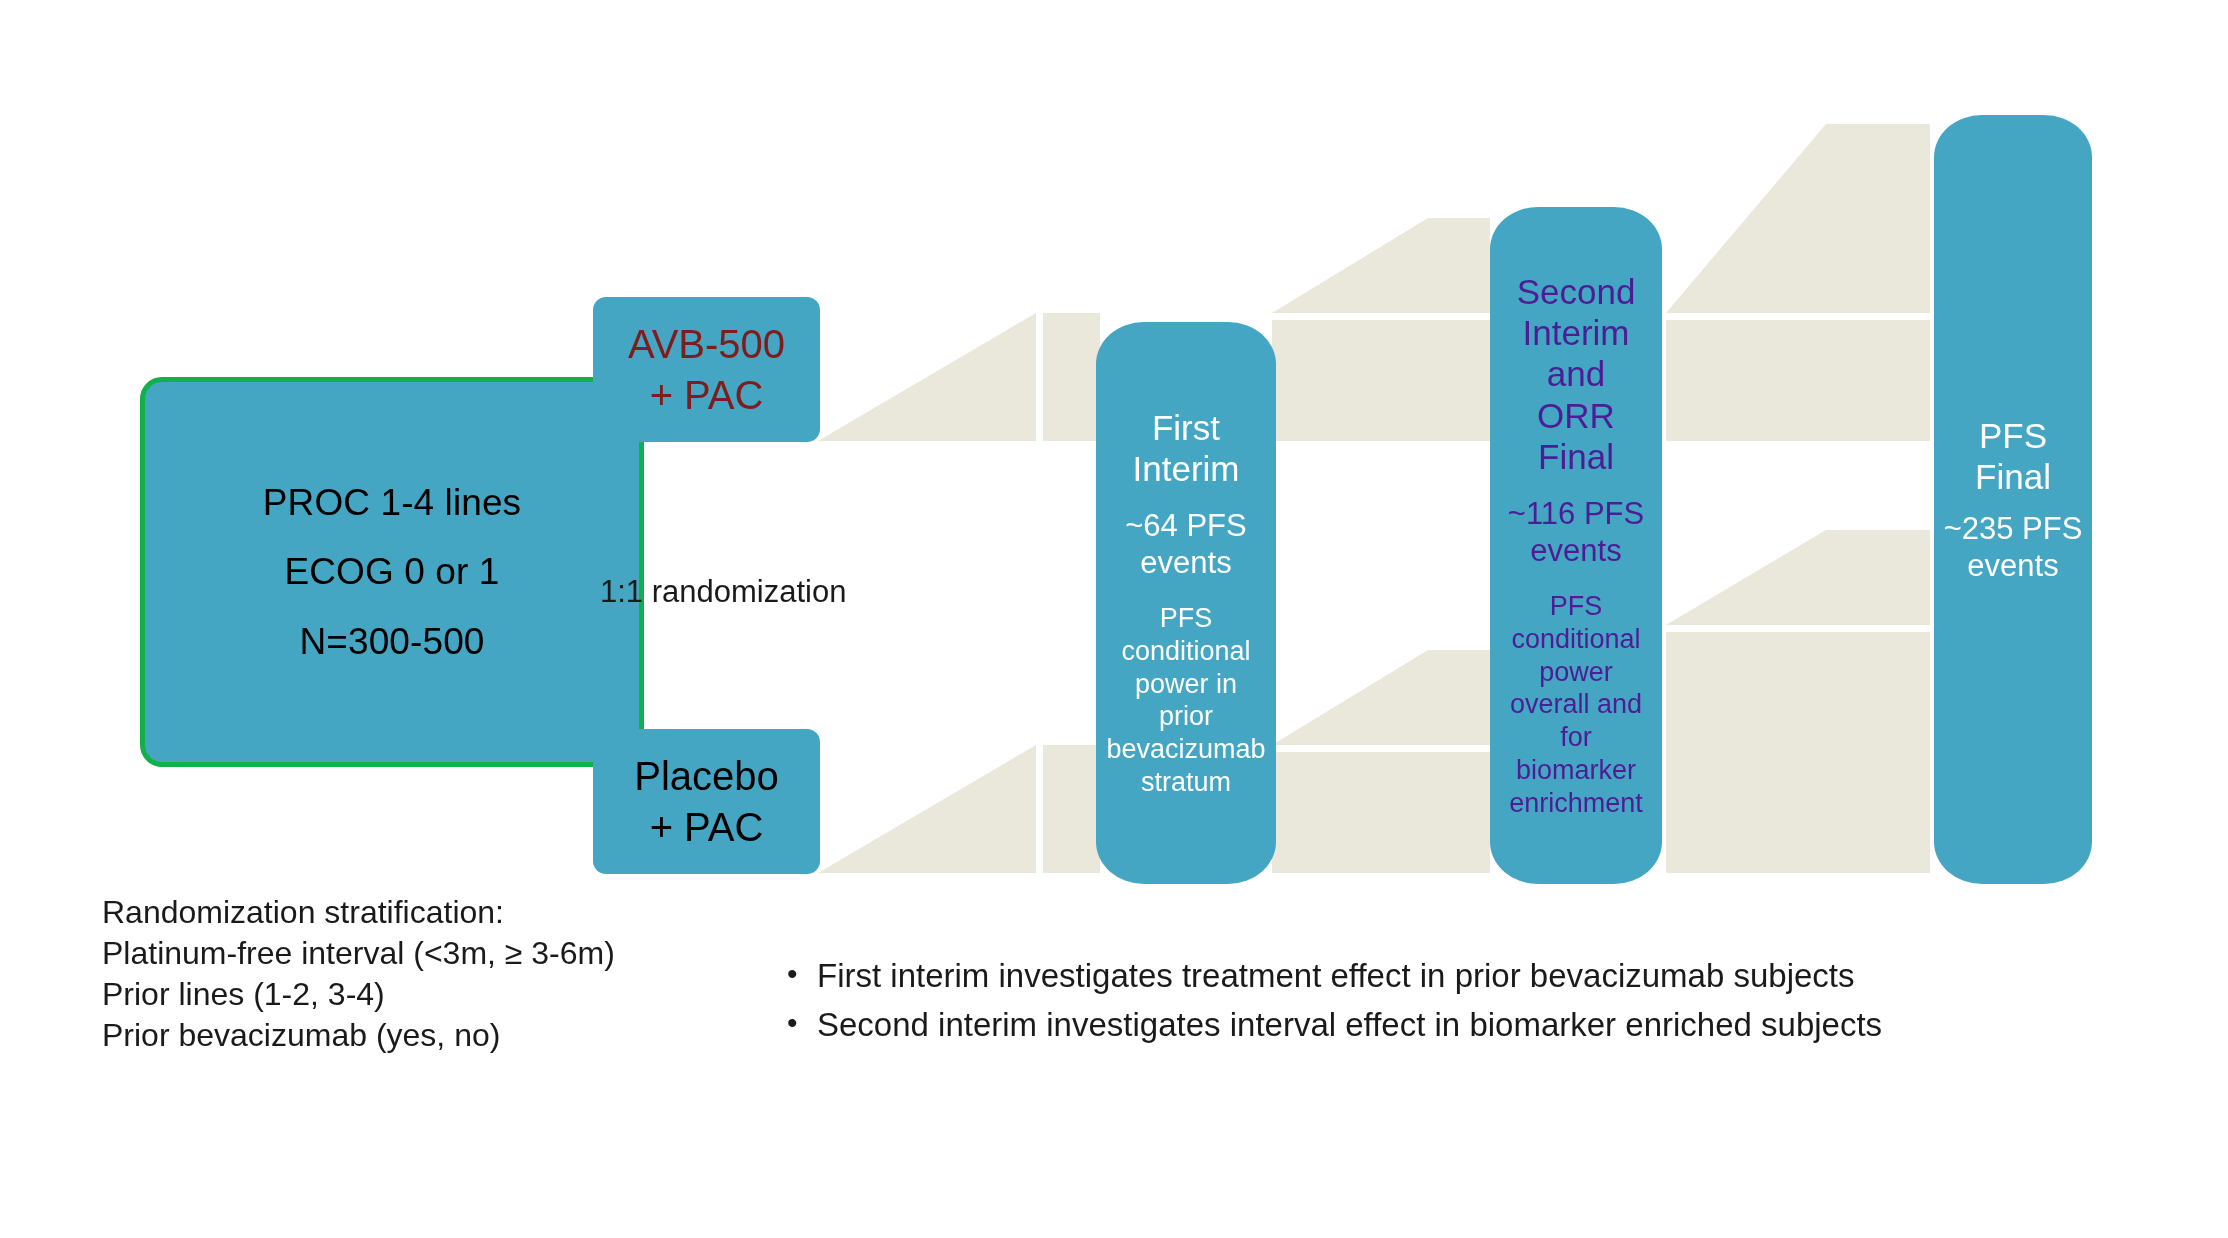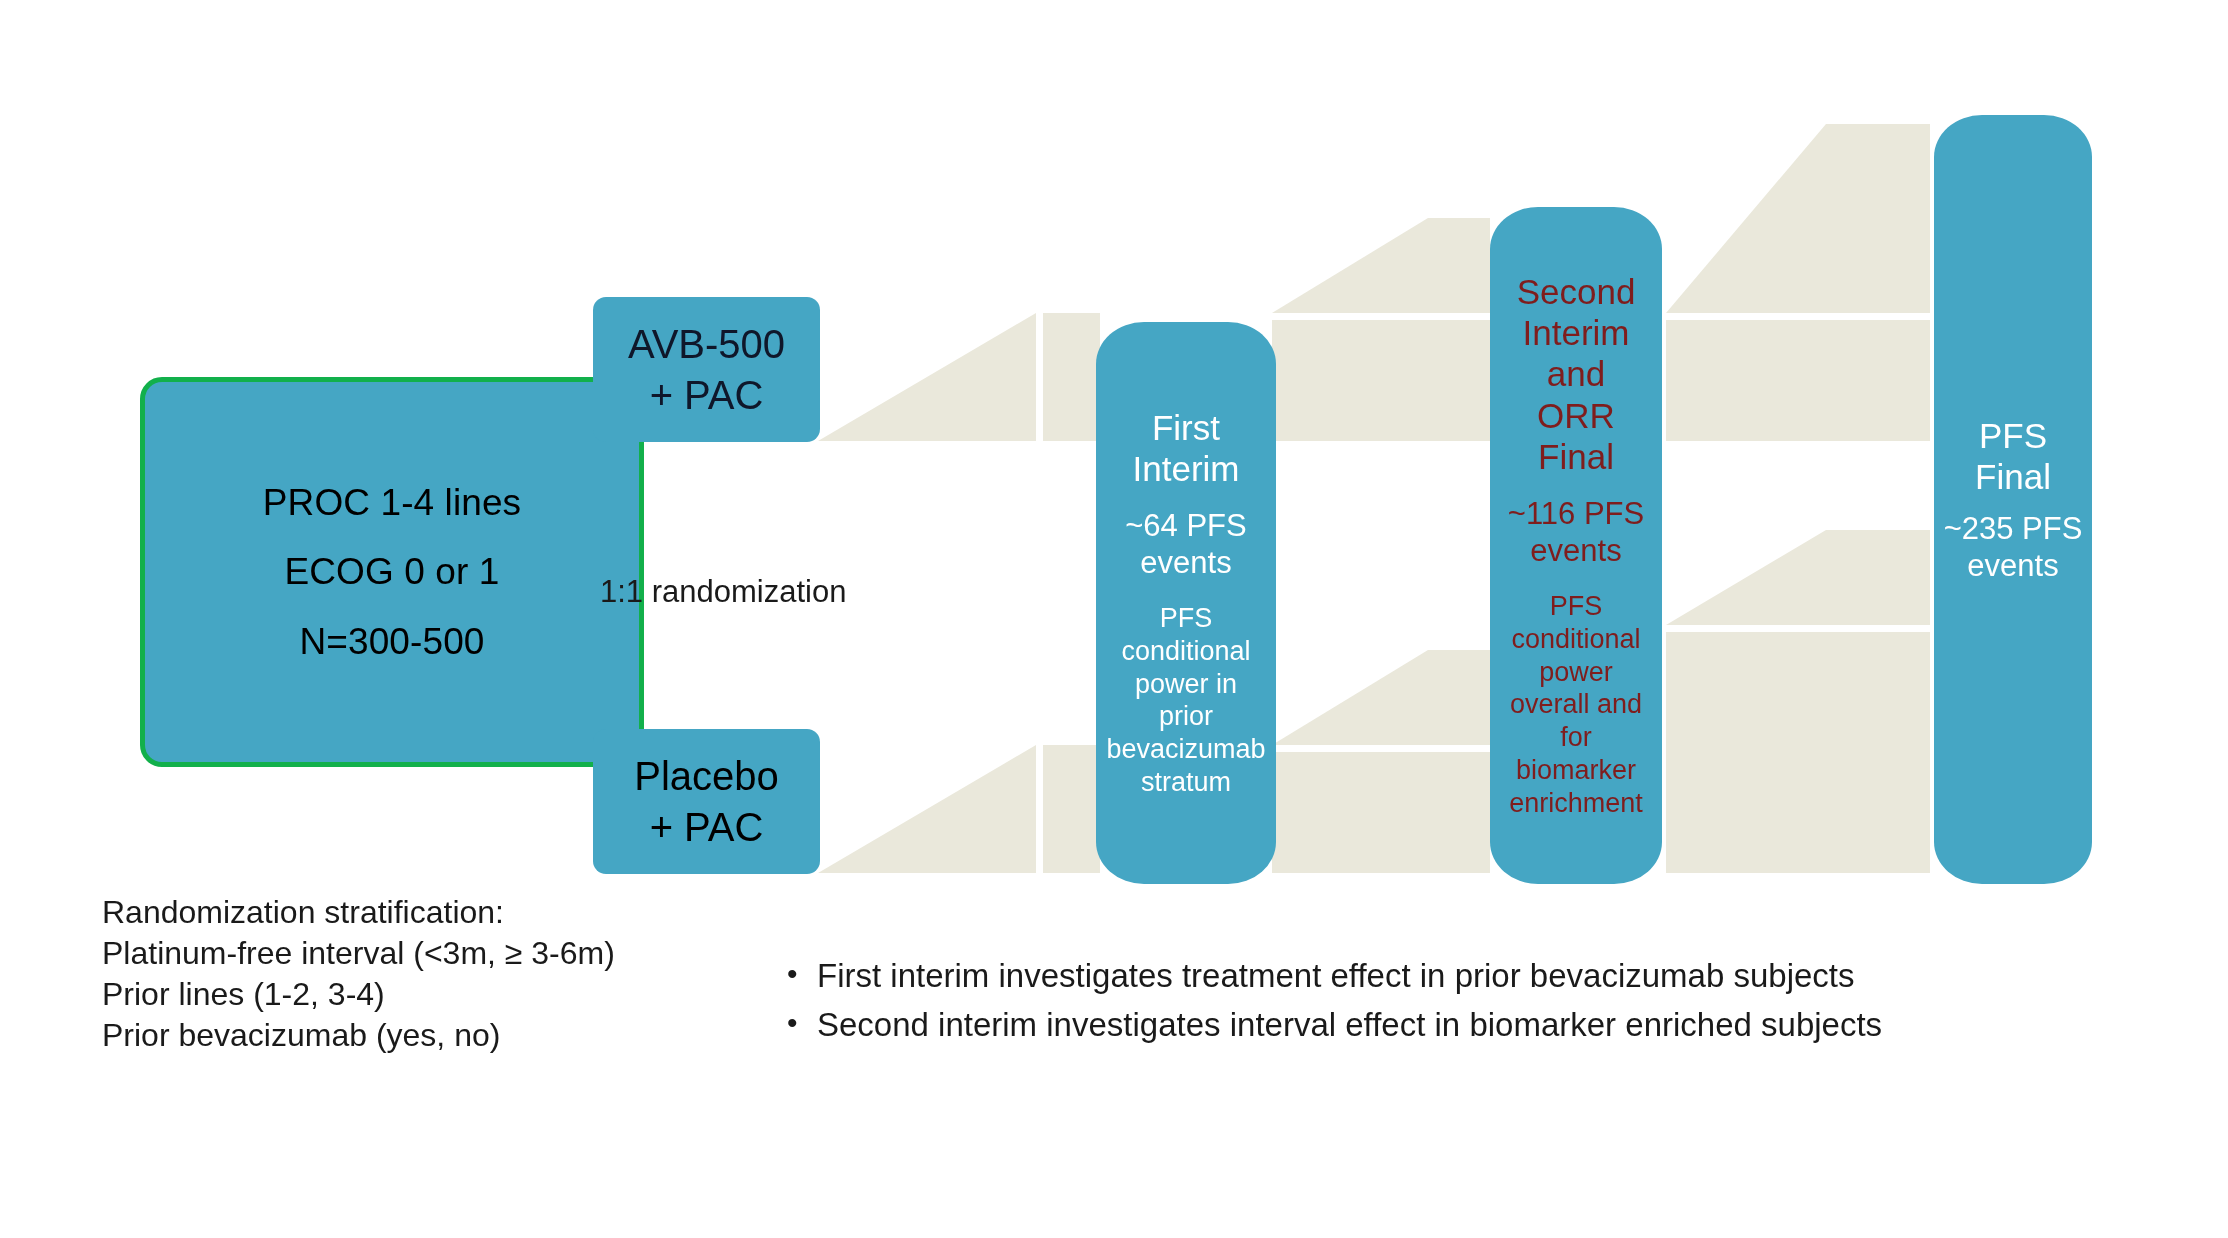--- a/index.html
+++ b/index.html
@@ -156,21 +156,21 @@
   </svg>
 
   <div class="node node-entry" style="left: 140px; top: 377px; width: 504px; height: 390px; background: rgb(69, 166, 196); color: #000000; border-color: rgb(18, 176, 75);">
     <div class="ln">PROC 1-4 lines</div>
     <div class="ln">ECOG 0 or 1</div>
     <div class="ln">N=300-500</div>
   </div>
 
   <div class="plain" id="randomization-label" style="left: 600px; top: 576px; color: rgb(26, 26, 26);">1:1 randomization</div>
 
-  <div class="node node-arm" style="left: 593px; top: 297px; width: 227px; height: 145px; background: rgb(69, 166, 196); color: #0f172a;">
+  <div class="node node-arm" style="left: 593px; top: 297px; width: 227px; height: 145px; background: rgb(69, 166, 196); color: #7f1d1d;">
     <div class="ln">AVB-500</div>
     <div class="ln">+ PAC</div>
   </div>
 
   <div class="node node-arm" style="left: 593px; top: 729px; width: 227px; height: 145px; background: rgb(69, 166, 196); color: #000000;">
     <div class="ln">Placebo</div>
     <div class="ln">+ PAC</div>
   </div>
 
   <div class="node node-stage" style="left: 1096px; top: 322px; width: 180px; height: 562px; background: rgb(69, 166, 196); color: rgb(255, 255, 255);">
@@ -185,21 +185,21 @@
     <div class="stage-note">
       <div>PFS</div>
       <div>conditional</div>
       <div>power in</div>
       <div>prior</div>
       <div>bevacizumab</div>
       <div>stratum</div>
     </div>
   </div>
 
-  <div class="node node-stage" style="left: 1490px; top: 207px; width: 172px; height: 677px; background: rgb(69, 166, 196); color: #7f1d1d;">
+  <div class="node node-stage" style="left: 1490px; top: 207px; width: 172px; height: 677px; background: rgb(69, 166, 196); color: #4c1d95;">
     <div class="stage-title">
       <div>Second</div>
       <div>Interim</div>
       <div>and</div>
       <div>ORR Final</div>
     </div>
     <div class="stage-events">
       <div>~116 PFS</div>
       <div>events</div>
     </div>

